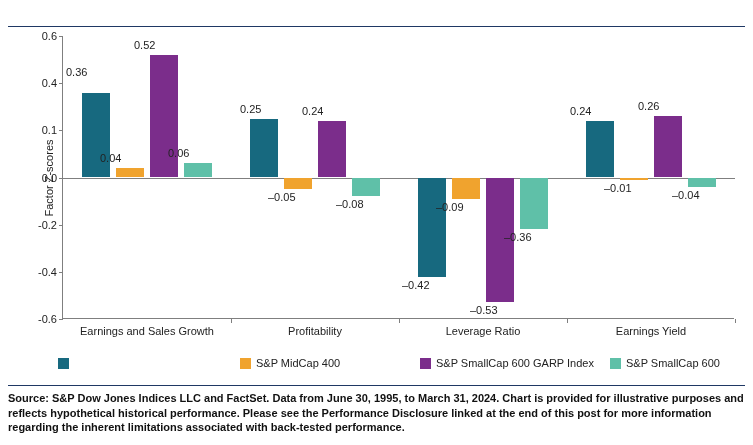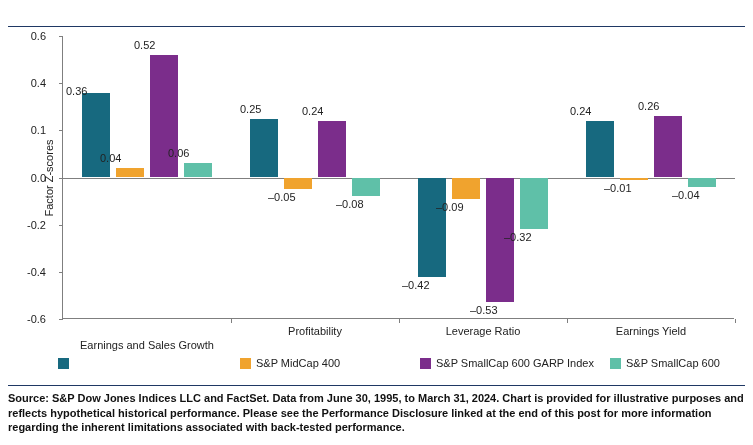--- a/index.html
+++ b/index.html
@@ -28,21 +28,21 @@
   .plot-wrap{
     position:absolute;left:62px;top:36px;width:672px;height:283px;
   }
   .plot{
     position:absolute;left:0;top:0;width:672px;height:283px;
     border-left:1px solid #7f7f7f;
     border-bottom:1px solid #7f7f7f;
     box-sizing:border-box;
   }
   .ytick{
-    position:absolute;right:100%;margin-right:17px;
+    position:absolute;right:100%;margin-right:6px;
     font-size:11px;color:#222;white-space:nowrap;
     transform:translateY(-50%);
   }
   .ytick-mark{
     position:absolute;left:-4px;width:4px;height:1px;background:#7f7f7f;
   }
   .ylabel{
     position:absolute;
     left:-52px;top:50%;
     transform:translateY(-50%) rotate(-90deg);
@@ -119,29 +119,29 @@
         <div class="ytick-mark" style="top: 141.5px;"></div>
         <div class="ytick" style="top: 94.3333px;">0.1</div>
         <div class="ytick-mark" style="top: 94.3333px;"></div>
         <div class="ytick" style="top: 47.1667px;">0.4</div>
         <div class="ytick-mark" style="top: 47.1667px;"></div>
         <div class="ytick" style="top: 0px;">0.6</div>
         <div class="ytick-mark" style="top: 0px;"></div>
         <div class="zeroline" style="top: 141.5px;"></div>
         <div class="group" style="left: 0px; width: 168px;">
           <div class="bar" style="left: 19px; top: 56.6px; height: 84.9px; background: rgb(23, 105, 127);"></div>
-          <div class="blabel" style="left: 3px; top: 49px;">0.36</div>
+          <div class="blabel" style="left: 3px; top: 30px;">0.36</div>
           <div class="bar" style="left: 53px; top: 132.067px; height: 9.43333px; background: rgb(240, 163, 46);"></div>
           <div class="blabel" style="left: 37px; top: 116.067px;">0.04</div>
           <div class="bar" style="left: 87px; top: 18.8667px; height: 122.633px; background: rgb(123, 45, 139);"></div>
           <div class="blabel" style="left: 71px; top: 2.86667px;">0.52</div>
           <div class="bar" style="left: 121px; top: 127.35px; height: 14.15px; background: rgb(95, 192, 168);"></div>
           <div class="blabel" style="left: 105px; top: 111.35px;">0.06</div>
         </div>
-        <div class="xtick" style="left: -26px; top: 303px;">Earnings and Sales Growth</div>
+        <div class="xtick" style="left: -26px; top: 289px;">Earnings and Sales Growth</div>
         <div class="xtick-mark" style="left: 168px; top: 283px;"></div>
         <div class="group" style="left: 168px; width: 168px;">
           <div class="bar" style="left: 19px; top: 82.5417px; height: 58.9583px; background: rgb(23, 105, 127);"></div>
           <div class="blabel" style="left: 9px; top: 66.5417px;">0.25</div>
           <div class="bar" style="left: 53px; top: 141.5px; height: 11.7917px; background: rgb(240, 163, 46);"></div>
           <div class="blabel" style="left: 37px; top: 155.292px;">–0.05</div>
           <div class="bar" style="left: 87px; top: 84.9px; height: 56.6px; background: rgb(123, 45, 139);"></div>
           <div class="blabel" style="left: 71px; top: 68.9px;">0.24</div>
           <div class="bar" style="left: 121px; top: 141.5px; height: 18.8667px; background: rgb(95, 192, 168);"></div>
           <div class="blabel" style="left: 105px; top: 162.367px;">–0.08</div>
@@ -149,21 +149,21 @@
         <div class="xtick" style="left: 142px; top: 289px;">Profitability</div>
         <div class="xtick-mark" style="left: 336px; top: 283px;"></div>
         <div class="group" style="left: 336px; width: 168px;">
           <div class="bar" style="left: 19px; top: 141.5px; height: 99.05px; background: rgb(23, 105, 127);"></div>
           <div class="blabel" style="left: 3px; top: 242.55px;">–0.42</div>
           <div class="bar" style="left: 53px; top: 141.5px; height: 21.225px; background: rgb(240, 163, 46);"></div>
           <div class="blabel" style="left: 37px; top: 164.725px;">–0.09</div>
           <div class="bar" style="left: 87px; top: 141.5px; height: 124.992px; background: rgb(123, 45, 139);"></div>
           <div class="blabel" style="left: 71px; top: 268.492px;">–0.53</div>
           <div class="bar" style="left: 121px; top: 141.5px; height: 51.8833px; background: rgb(95, 192, 168);"></div>
-          <div class="blabel" style="left: 105px; top: 195.383px;">–0.32</div>
+          <div class="blabel" style="left: 105px; top: 195.383px;">–0.36</div>
         </div>
         <div class="xtick" style="left: 310px; top: 289px;">Leverage Ratio</div>
         <div class="xtick-mark" style="left: 504px; top: 283px;"></div>
         <div class="group" style="left: 504px; width: 168px;">
           <div class="bar" style="left: 19px; top: 84.9px; height: 56.6px; background: rgb(23, 105, 127);"></div>
           <div class="blabel" style="left: 3px; top: 68.9px;">0.24</div>
           <div class="bar" style="left: 53px; top: 141.5px; height: 2.35833px; background: rgb(240, 163, 46);"></div>
           <div class="blabel" style="left: 37px; top: 145.858px;">–0.01</div>
           <div class="bar" style="left: 87px; top: 80.1833px; height: 61.3167px; background: rgb(123, 45, 139);"></div>
           <div class="blabel" style="left: 71px; top: 64.1833px;">0.26</div>

